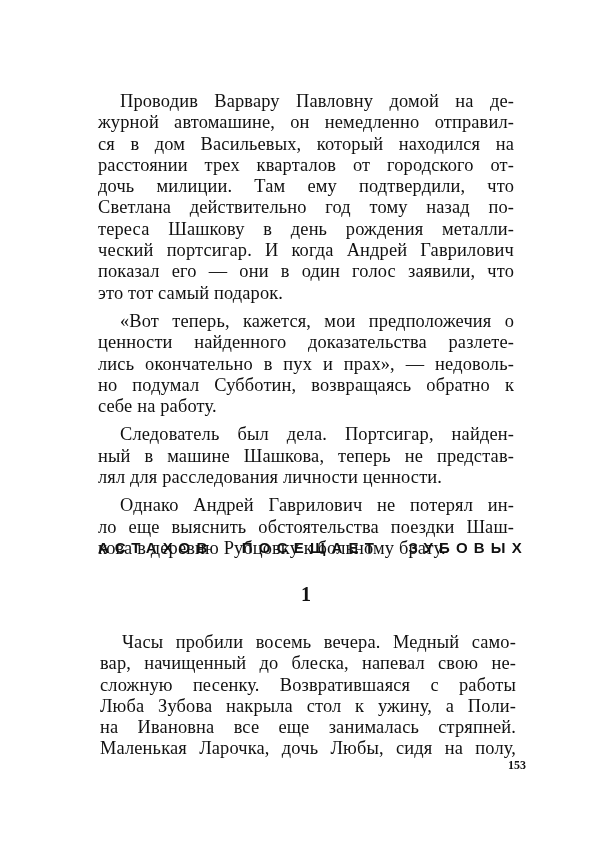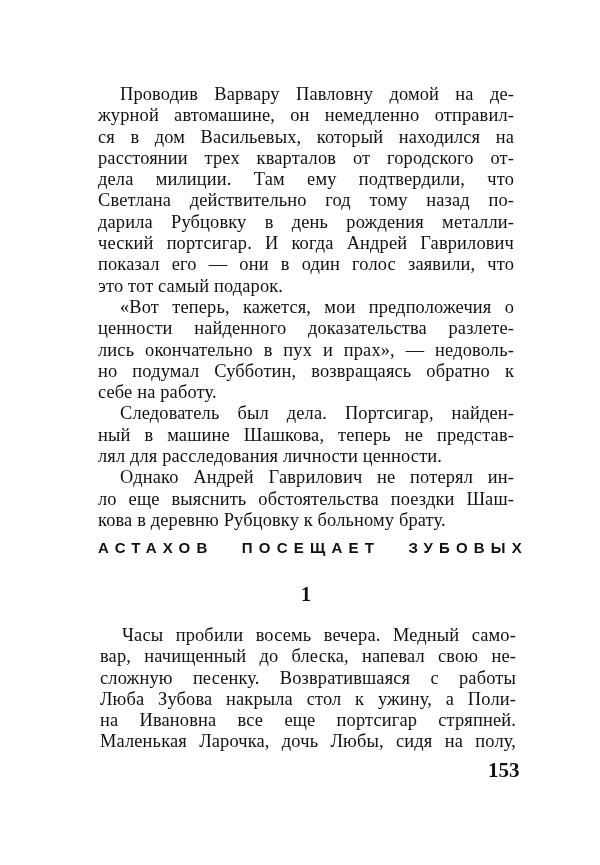--- a/index.html
+++ b/index.html
@@ -24,21 +24,21 @@
     .line {
       display: block;
       height: 21.3px;
       line-height: 21.3px;
       font-size: 18.4px;
       white-space: nowrap;
       text-align: justify;
       text-align-last: justify;
       letter-spacing: 0.15px;
     }
-    .line.indent { padding-left: 22px; }
+    .line.indent { padding-left: 22px; margin-top: 7px; }
     .line.last { text-align-last: left; }
     .chapter-title {
       position: absolute;
       left: 98px;
       top: 539px;
       width: 416px;
       font-family: "Liberation Sans", "DejaVu Sans", sans-serif;
       font-weight: bold;
       font-size: 15px;
       letter-spacing: 6.2px;
@@ -56,39 +56,39 @@
       font-size: 20px;
     }
     .page2 {
       position: absolute;
       left: 100px;
       top: 625px;
       width: 416px;
     }
     .page-number {
       position: absolute;
-      left: 488px;
+      left: 508px;
       top: 758px;
       font-weight: bold;
-      font-size: 21px;
+      font-size: 12px;
     }
   </style>
 </head>
 <body>
 
 <div class="page">
 
   <div>
     <span class="line indent">Проводив Варвару Павловну домой на де-</span>
     <span class="line">журной автомашине, он немедленно отправил-</span>
     <span class="line">ся в дом Васильевых, который находился на</span>
     <span class="line">расстоянии трех кварталов от городского от-</span>
-    <span class="line">дела милиции. Там ему подтвердили, что</span>
+    <span class="line">дочь милиции. Там ему подтвердили, что</span>
     <span class="line">Светлана действительно год тому назад по-</span>
-    <span class="line">дарила Рубцовку в день рождения металли-</span>
+    <span class="line">тереса Шашкову в день рождения металли-</span>
     <span class="line">ческий портсигар. И когда Андрей Гаврилович</span>
     <span class="line">показал его — они в один голос заявили, что</span>
     <span class="line last">это тот самый подарок.</span>
   </div>
 
   <div>
     <span class="line indent">«Вот теперь, кажется, мои предположечия о</span>
     <span class="line">ценности найденного доказательства разлете-</span>
     <span class="line">лись окончательно в пух и прах», — недоволь-</span>
     <span class="line">но подумал Субботин, возвращаясь обратно к</span>
@@ -110,18 +110,18 @@
 
 <div class="chapter-title">АСТАХОВ ПОСЕЩАЕТ ЗУБОВЫХ</div>
 <div class="chapter-number">1</div>
 
 <div class="page2">
   <div>
     <span class="line indent">Часы пробили восемь вечера. Медный само-</span>
     <span class="line">вар, начищенный до блеска, напевал свою не-</span>
     <span class="line">сложную песенку. Возвратившаяся с работы</span>
     <span class="line">Люба Зубова накрыла стол к ужину, а Поли-</span>
-    <span class="line">на Ивановна все еще портсигар стряпней.</span>
+    <span class="line">на Ивановна все еще занималась стряпней.</span>
     <span class="line">Маленькая Ларочка, дочь Любы, сидя на полу,</span>
   </div>
 </div>
 
 <div class="page-number">153</div>
 
 </body></html>

